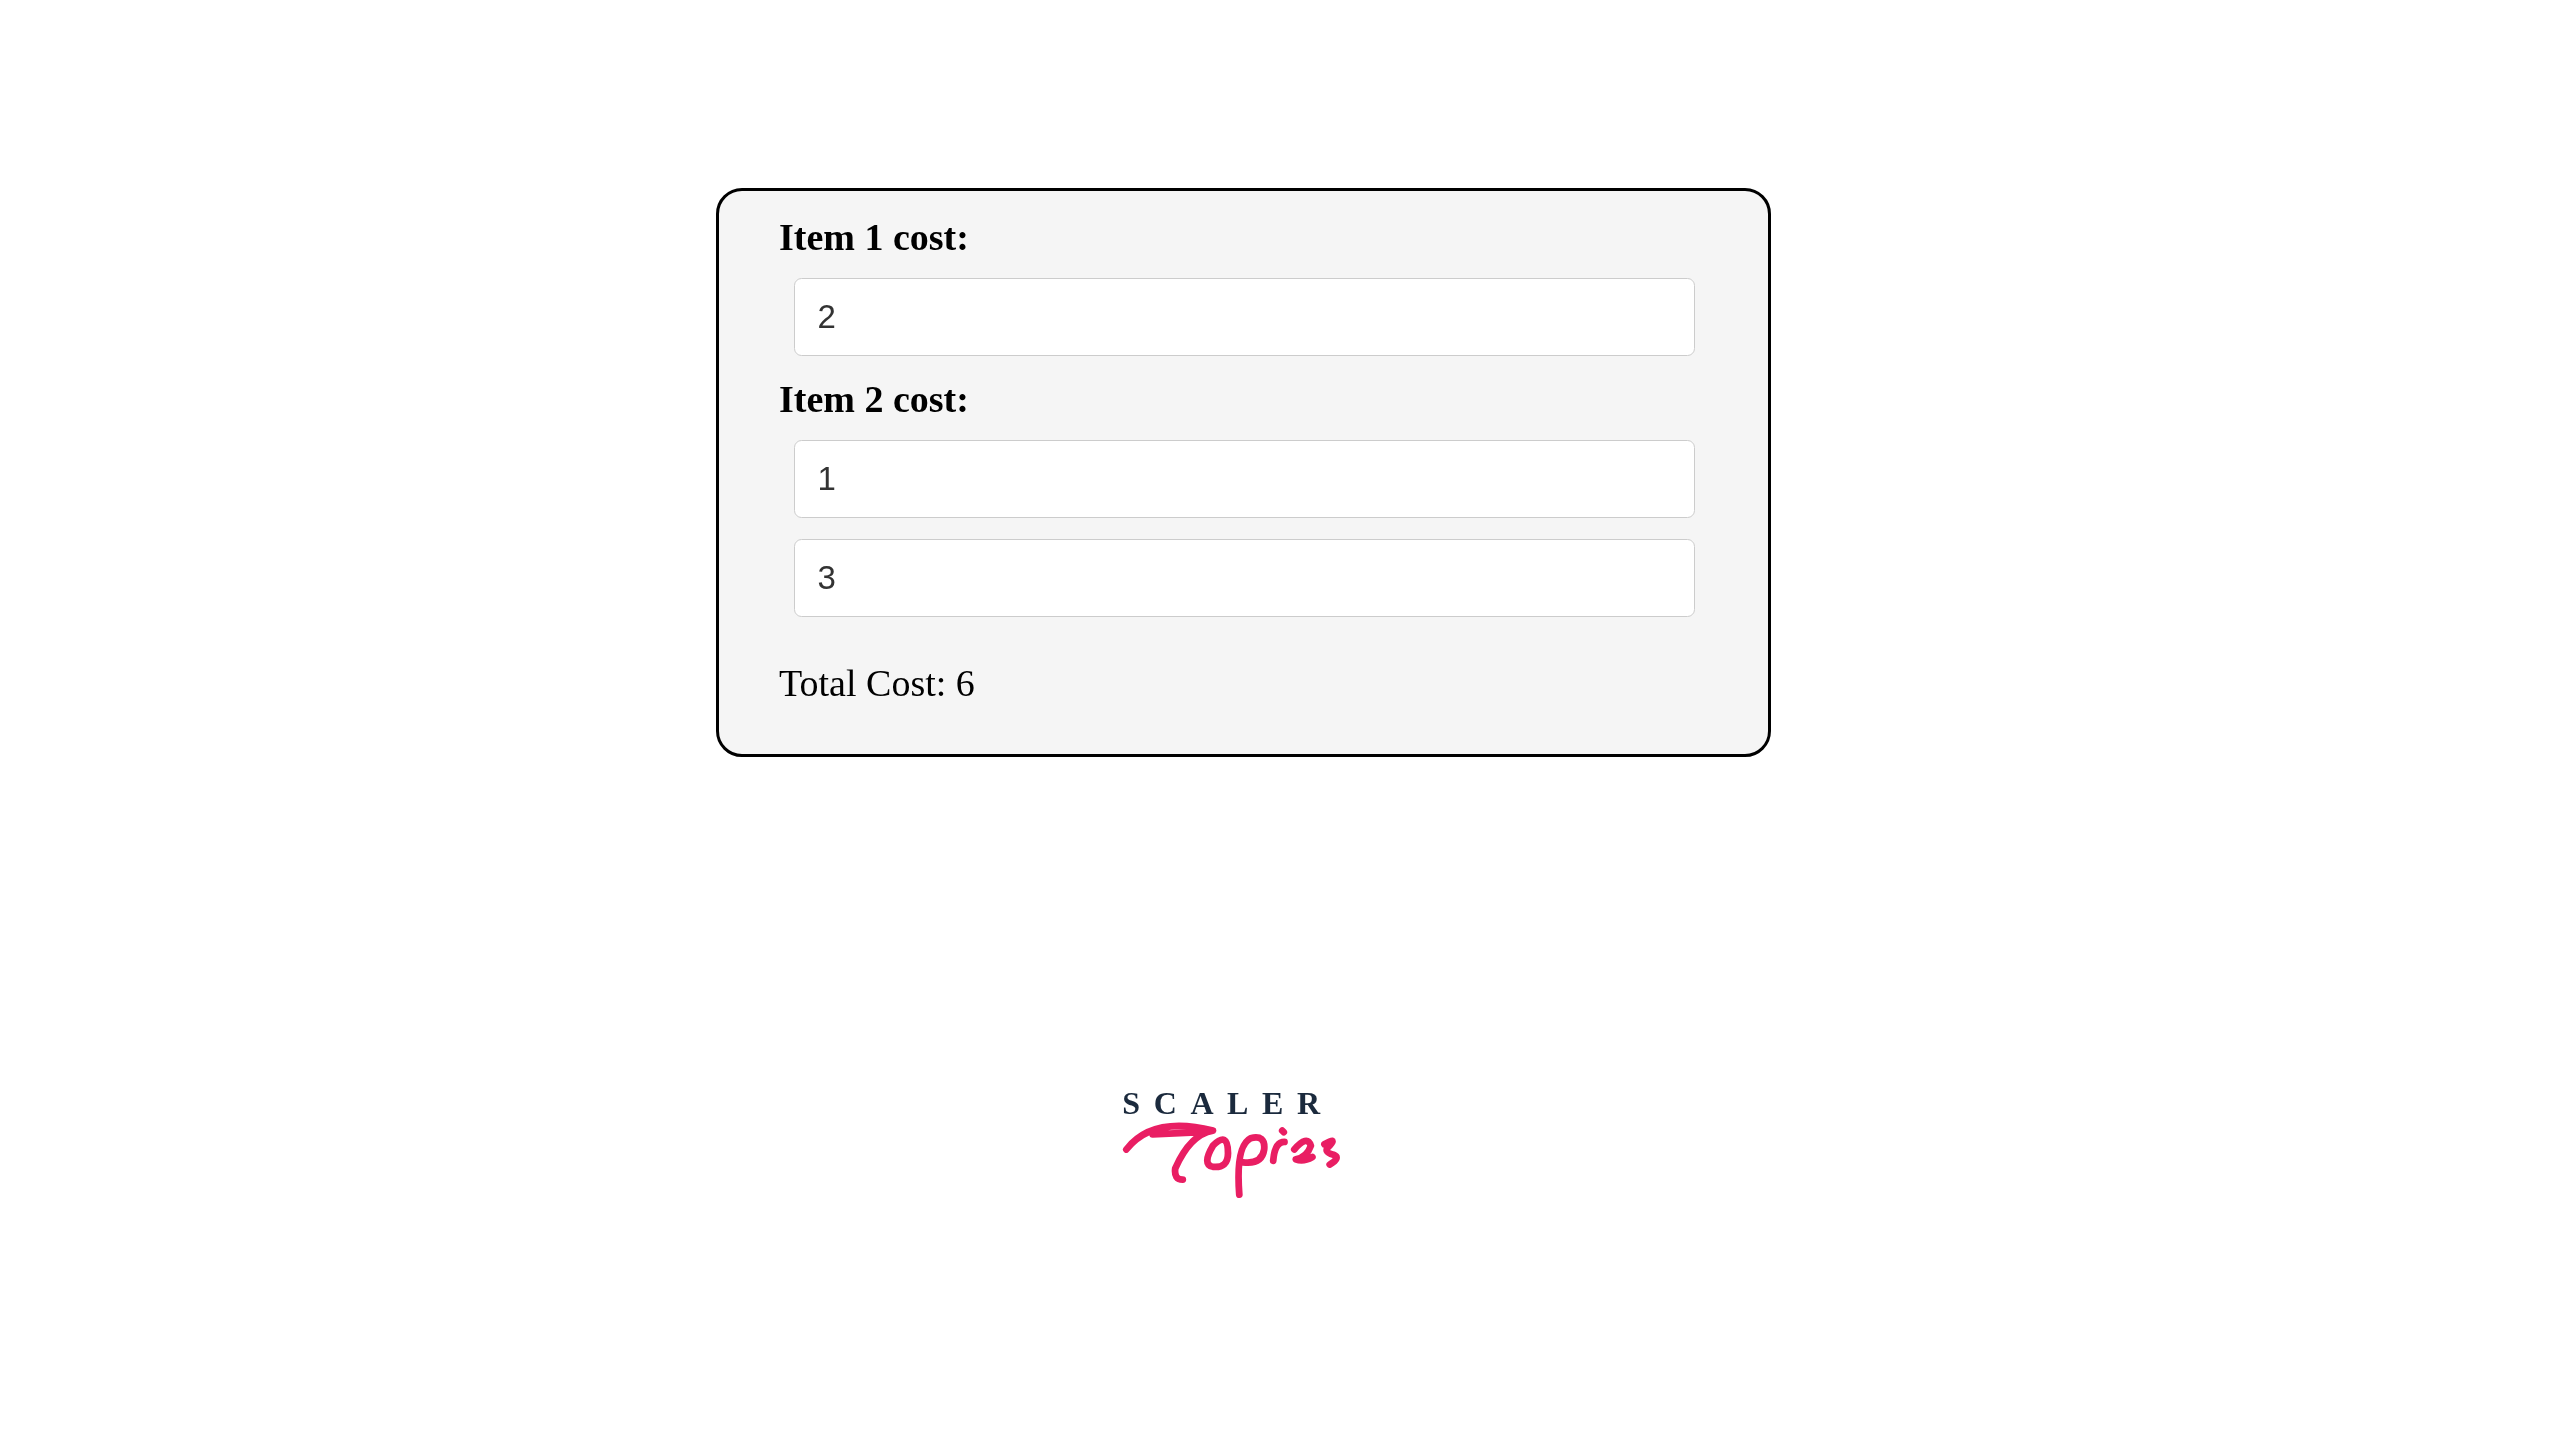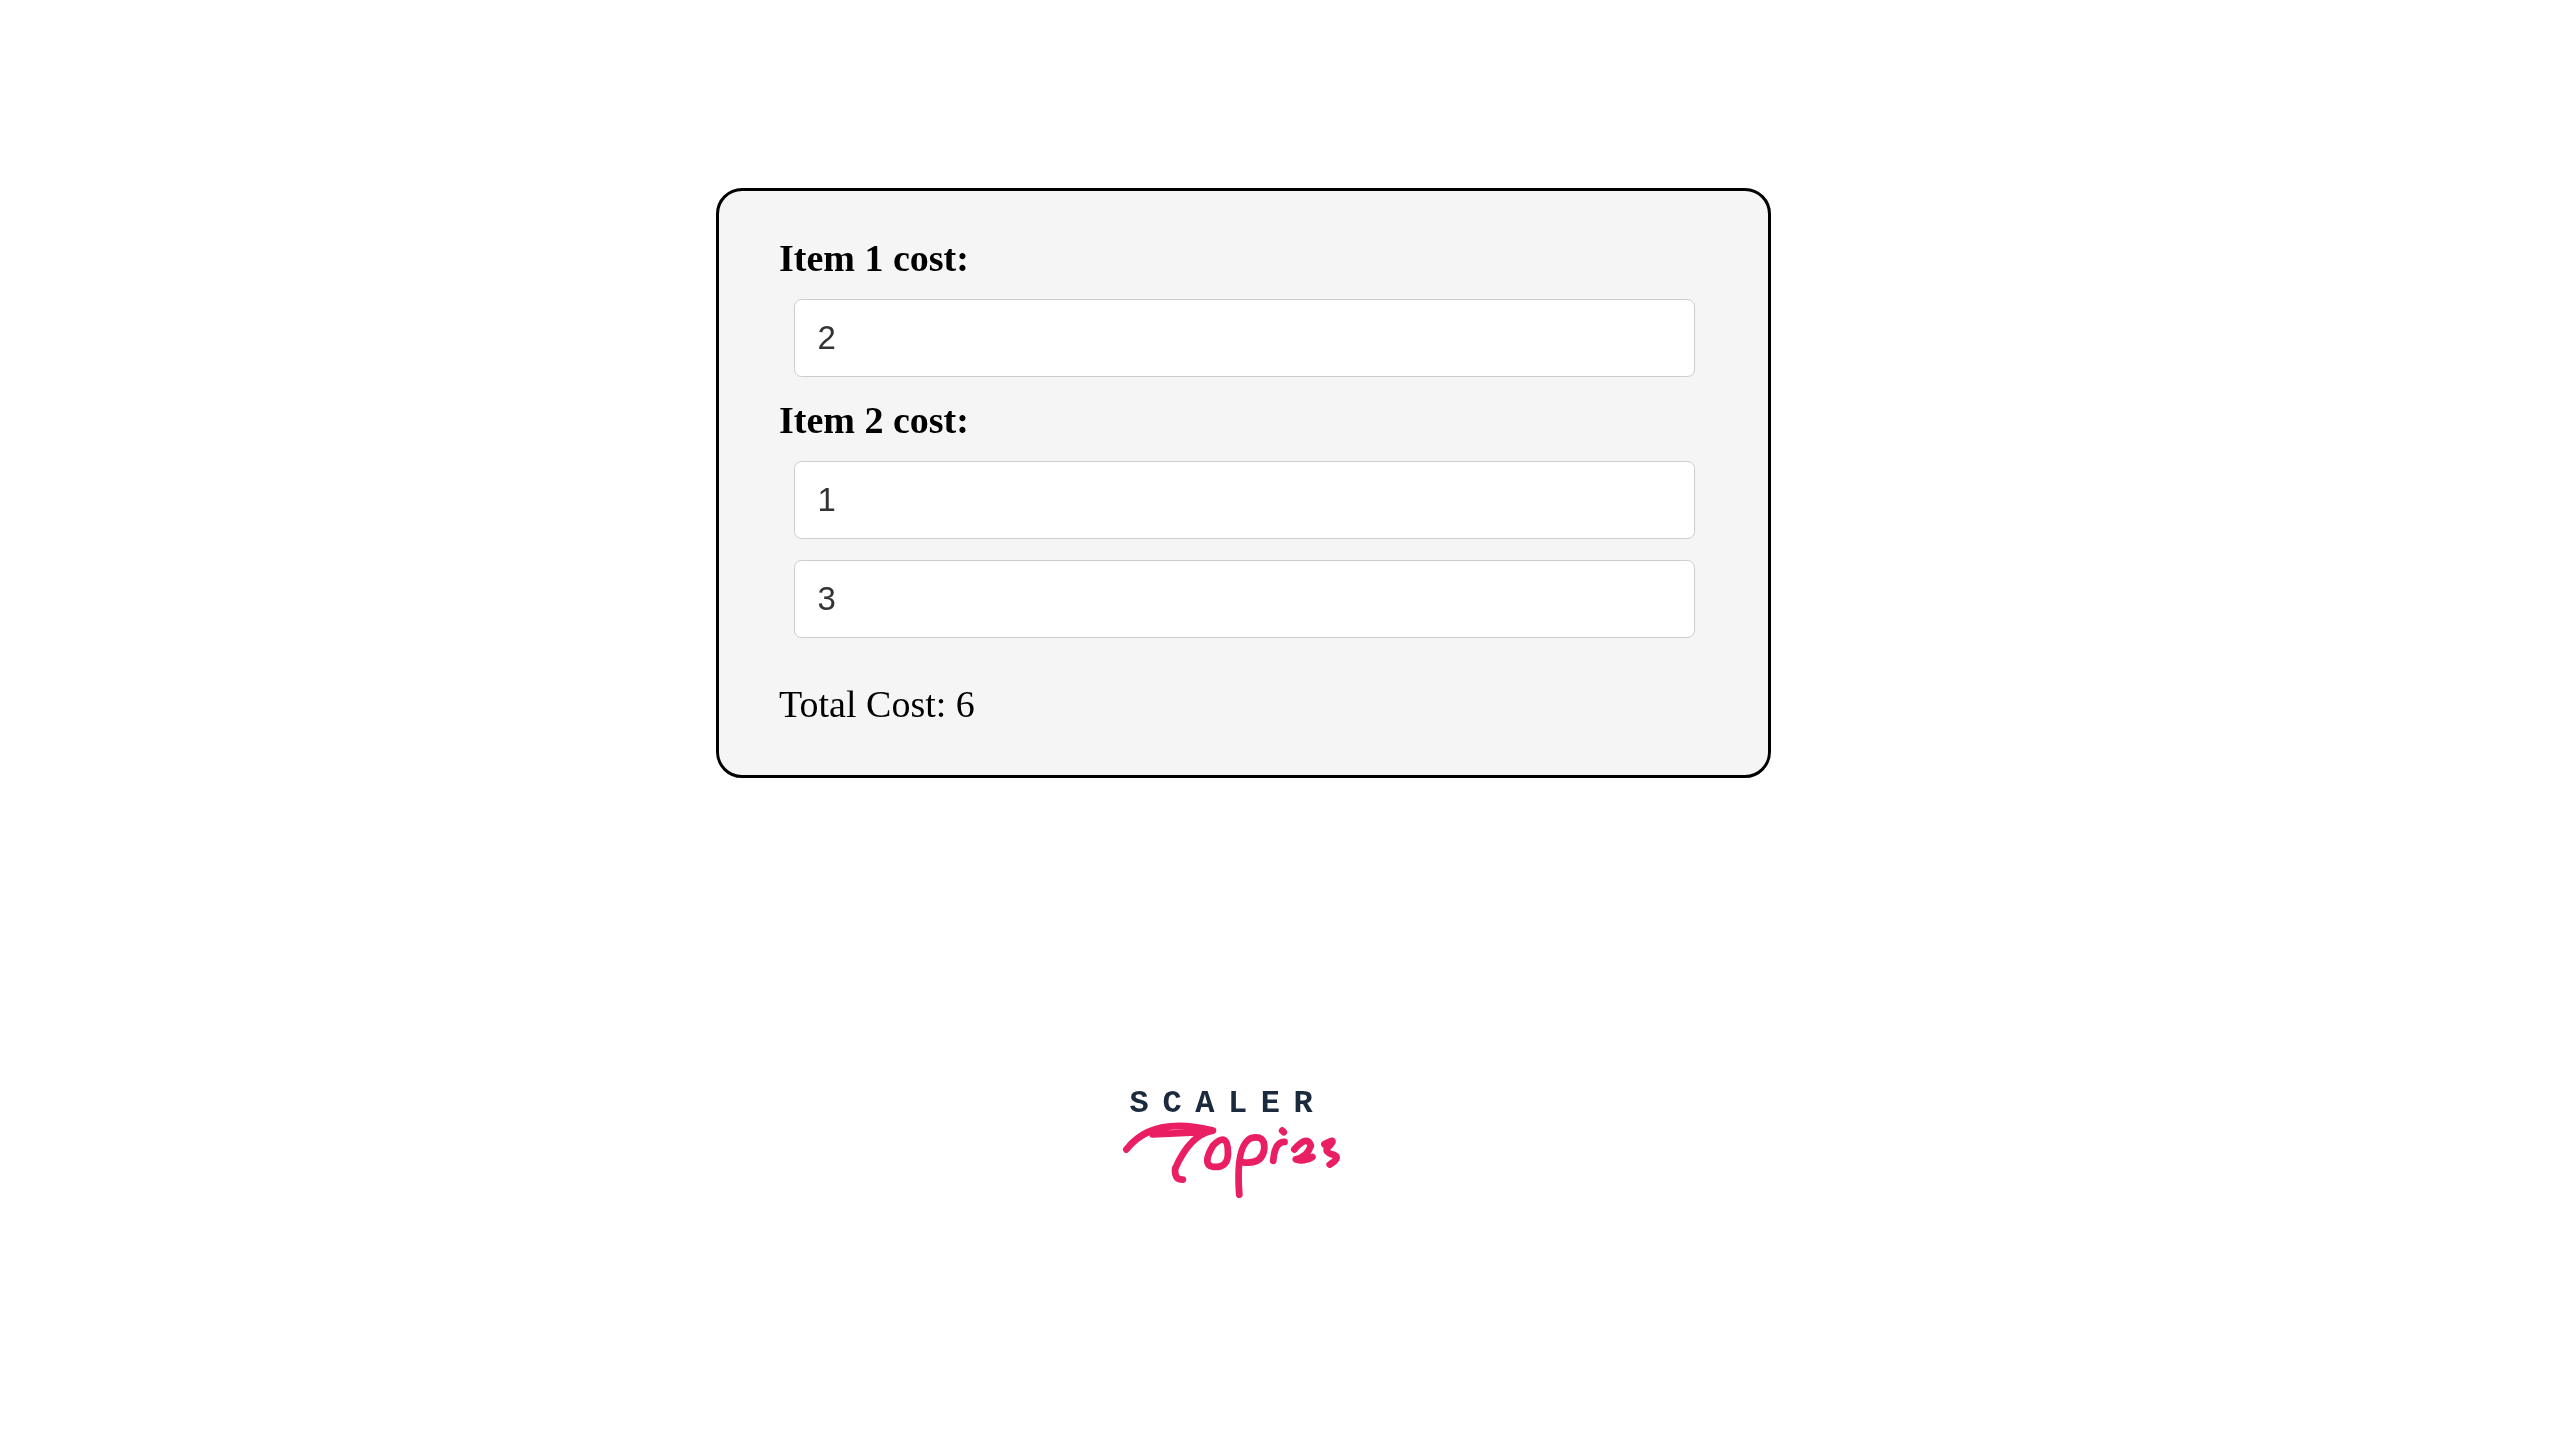--- a/index.html
+++ b/index.html
@@ -15,21 +15,21 @@
       position: relative;
     }
     .form-card {
       position: absolute;
       left: 716px;
       top: 188px;
       width: 1055px;
       background: #f5f5f5;
       border: 3.8px solid #000000;
       border-radius: 26px;
-      padding: 45px 60px 49px 60px;
+      padding: 24px 60px 49px 60px;
     }
     .field-label {
       font-size: 38px;
       font-weight: bold;
       color: #000000;
       margin-bottom: 19px;
       font-family: Georgia, 'Times New Roman', serif;
     }
     .text-input {
       width: 97%;
@@ -51,21 +51,21 @@
       margin-top: 22.6px;
       font-family: Georgia, 'Times New Roman', serif;
     }
     .logo-wrapper {
       position: absolute;
       left: 1115px;
       top: 1085px;
       text-align: center;
     }
     .logo-scaler {
-      font-family: Liberation Mono, monospace;
+      font-family: Liberation Serif, serif;
       font-size: 32px;
       font-weight: 900;
       letter-spacing: 13.6px;
       color: #1b2a3d;
       margin-bottom: -7.5px;
     }
     .logo-topics-svg {
       display: block;
       margin: -13.6px auto 0 auto;
     }

